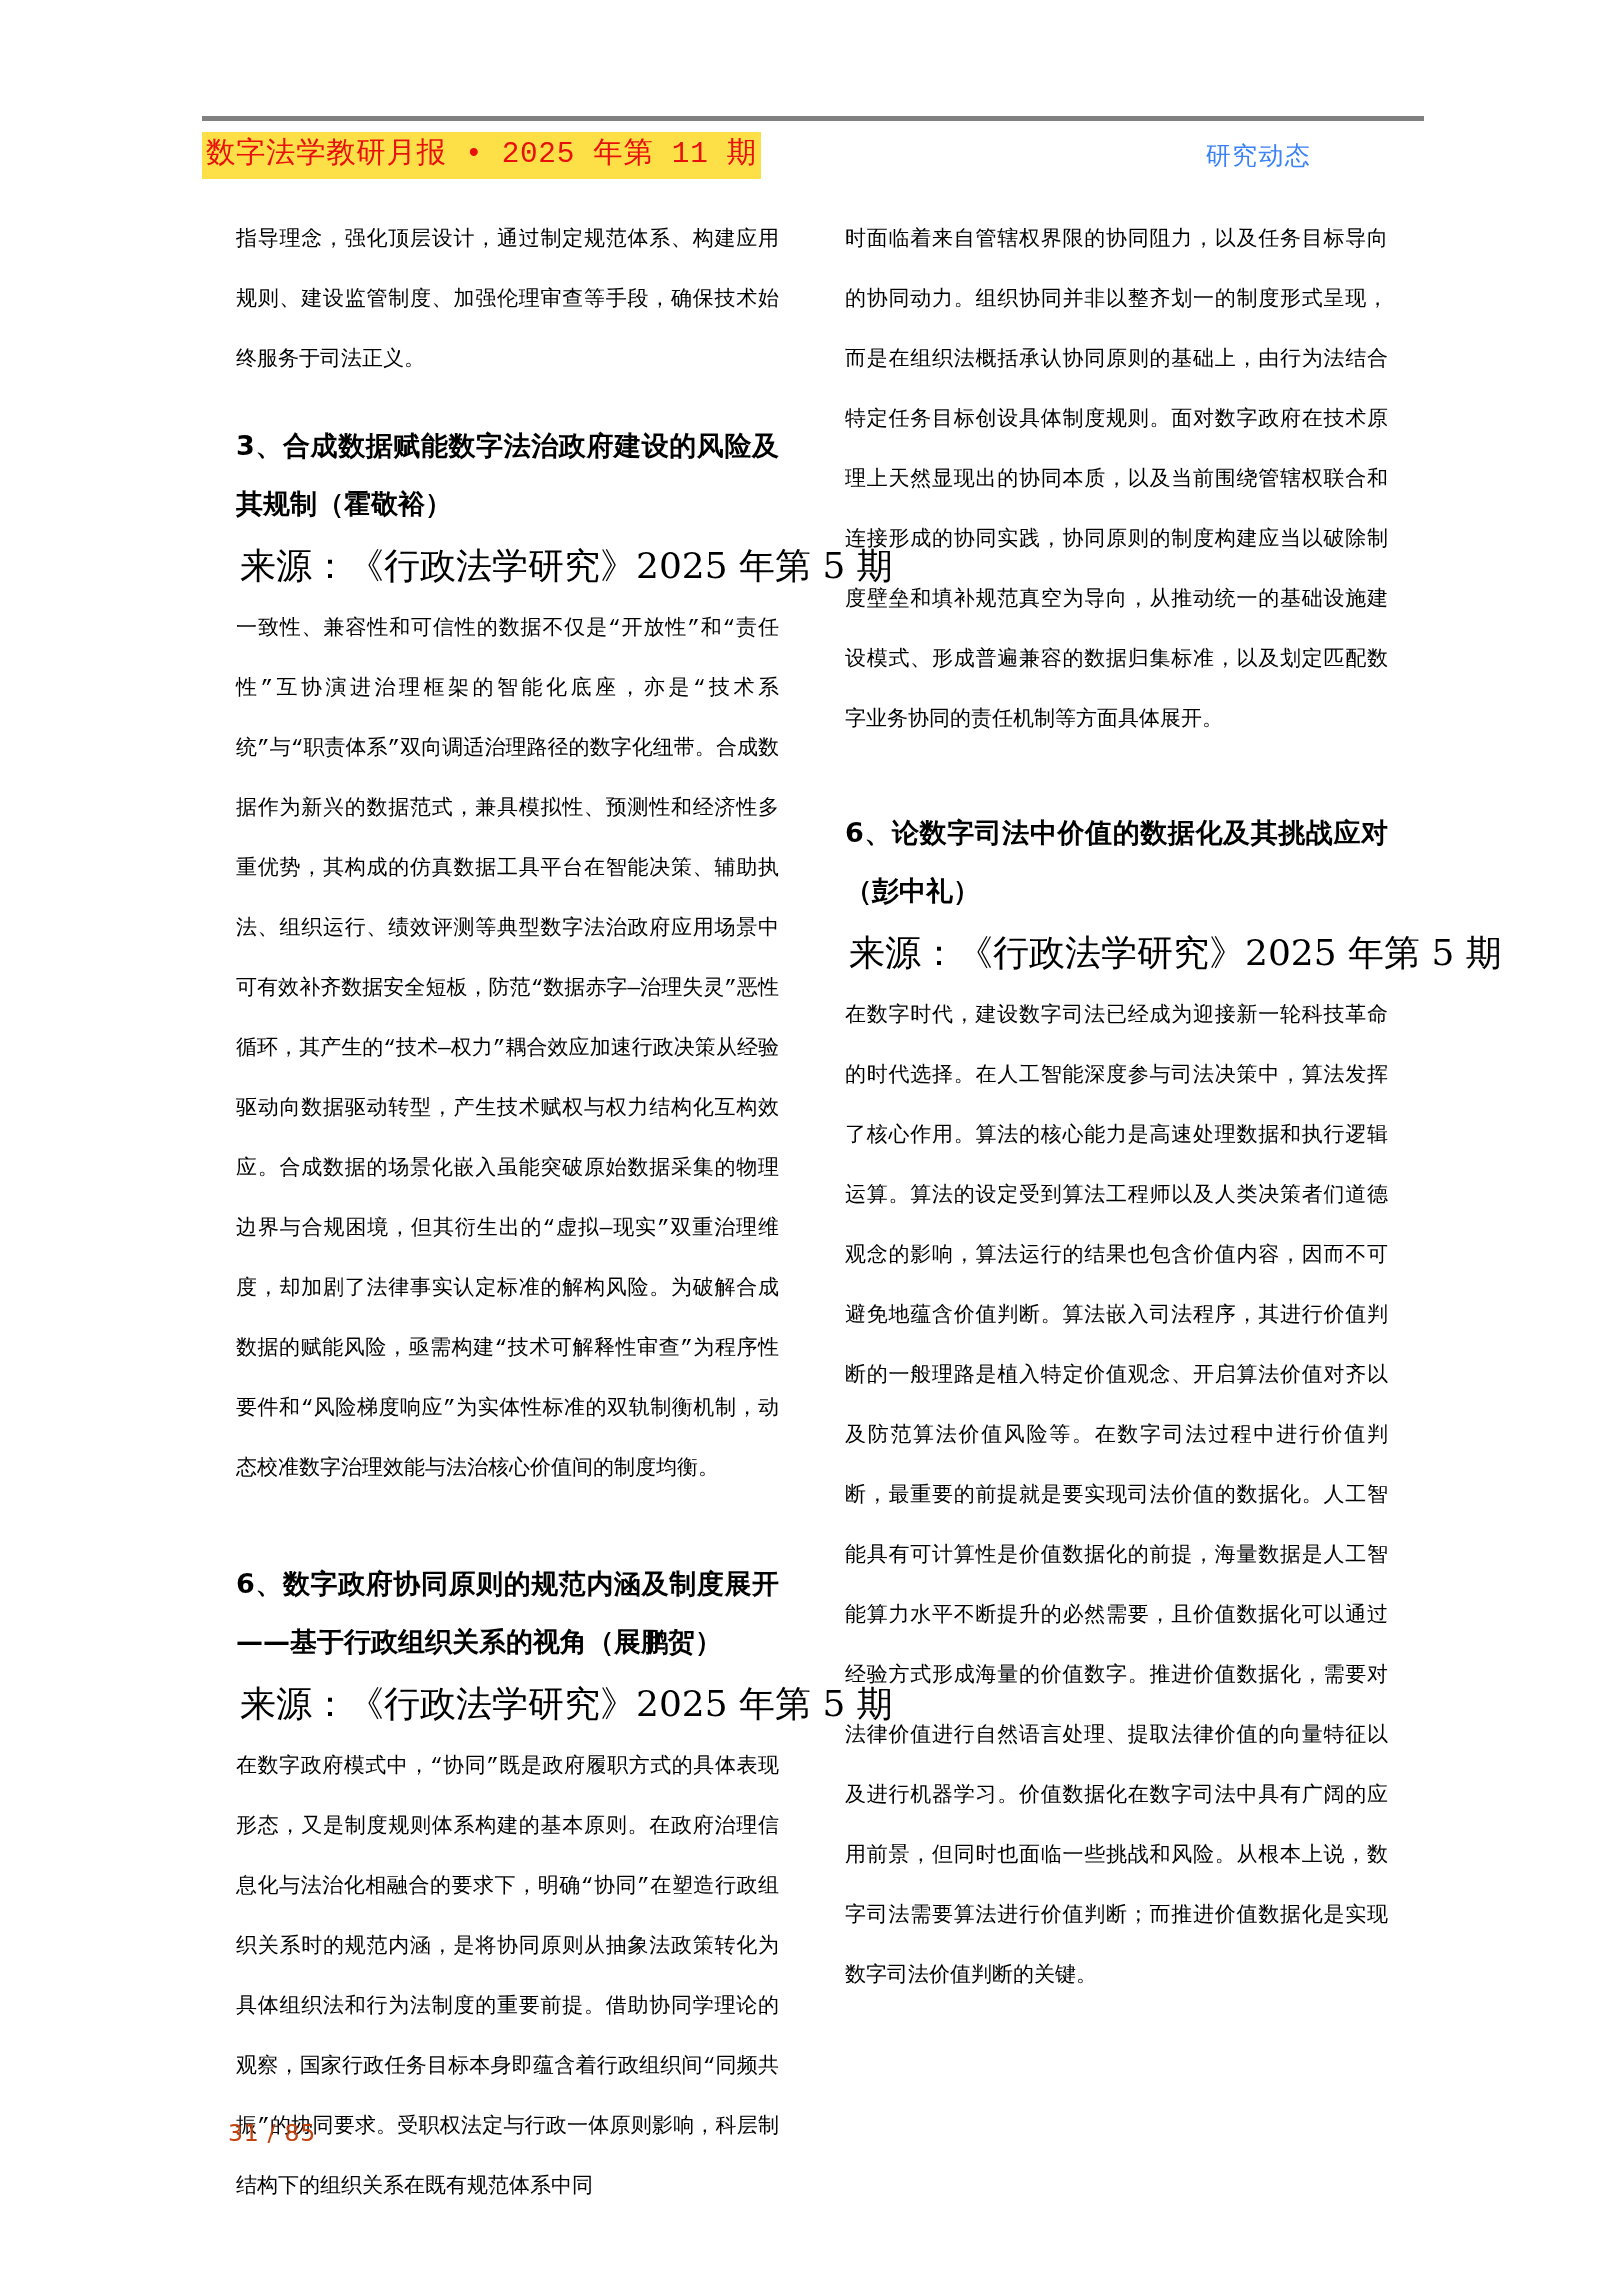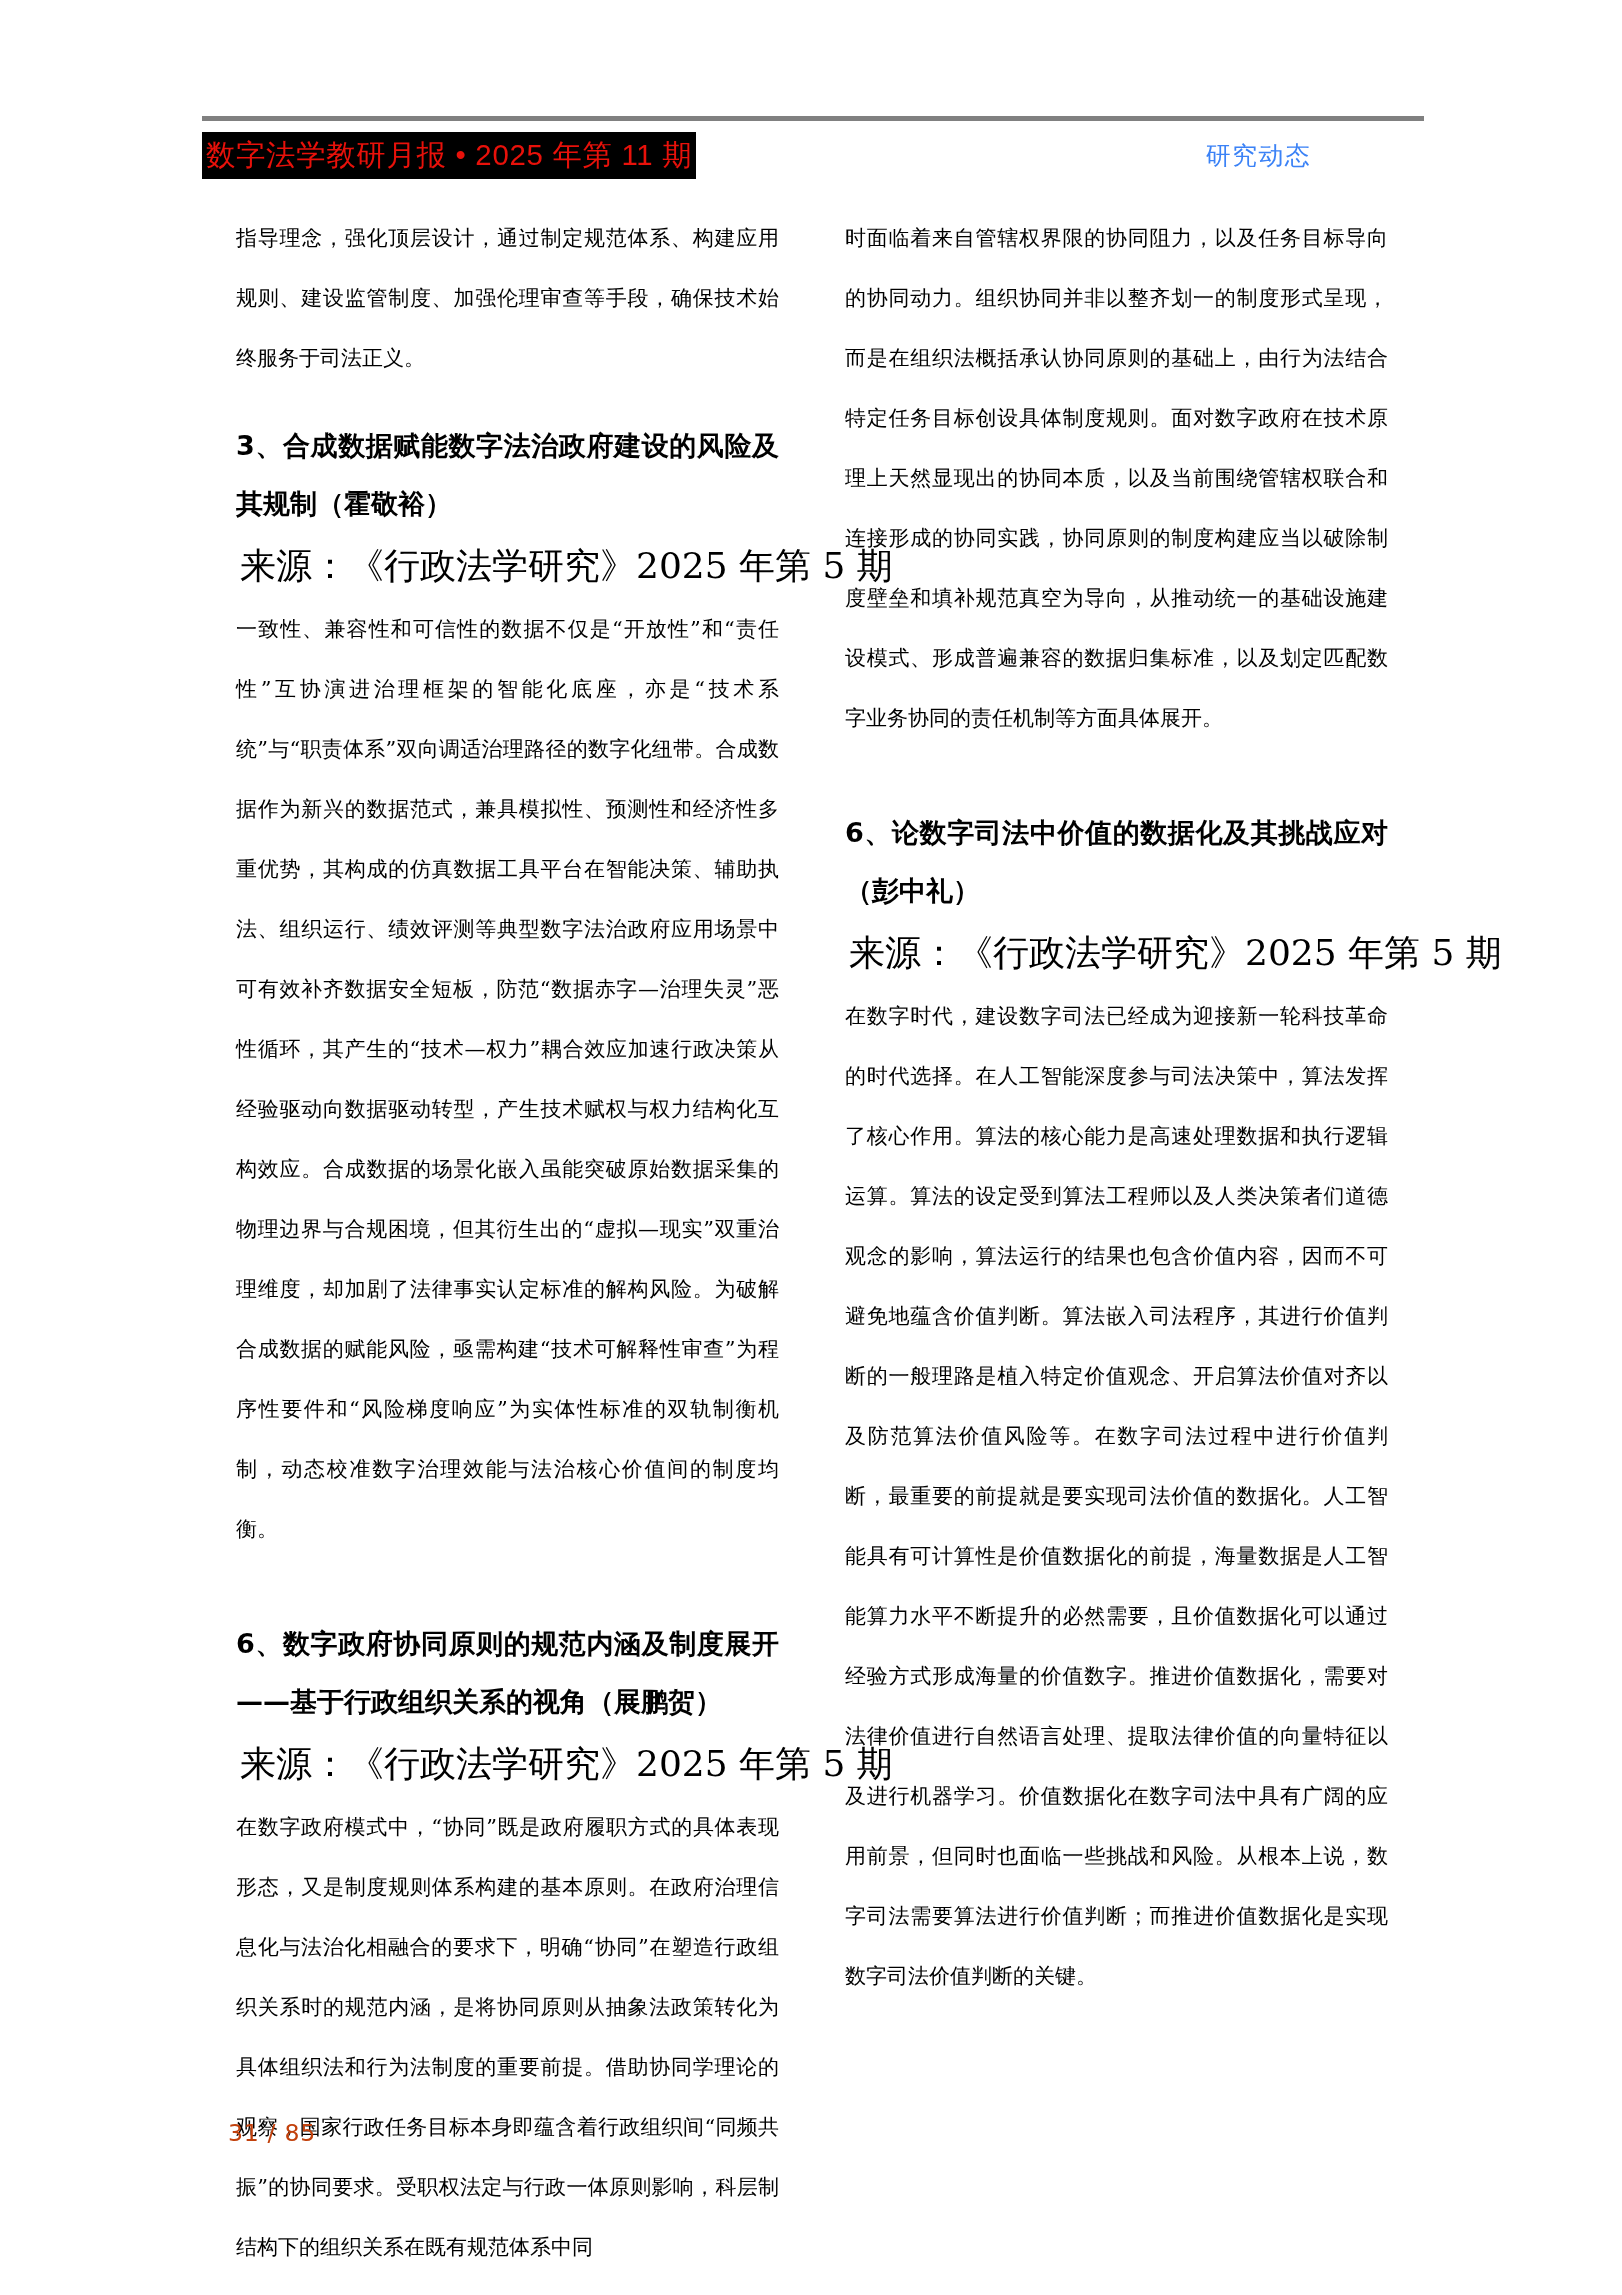--- a/index.html
+++ b/index.html
@@ -39,27 +39,27 @@
     left: 202px;
     top: 126px;
     width: 1222px;
     height: 59px;
     display: flex;
     align-items: center;
     justify-content: space-between;
   }
   .header-left {
     color: #e8110a;
-    background: #000000;
+    background: #fde047;
     font-size: 29.4px;
     line-height: 1.35;
     letter-spacing: 0.7px;
     padding: 2.6px 3.9px 3.9px 3.9px;
     white-space: nowrap;
-    font-family: Liberation Sans, sans-serif;
+    font-family: Liberation Mono, monospace;
   }
   .header-right {
     color: #3b82f6;
     font-size: 25px;
     letter-spacing: 1.3px;
     white-space: nowrap;
     padding-right: 113px;
     font-family: "DejaVu Serif", "Liberation Serif", serif;
   }
 
@@ -99,21 +99,21 @@
     word-break: break-all;
     font-family: "DejaVu Sans", "Liberation Sans", sans-serif;
   }
   .source {
     font-size: 36px;
     line-height: 58px;
     margin: 4px;
     white-space: nowrap;
     text-align: center;
   }
-  .body-after-source { margin-top: 0; }
+  .body-after-source { margin-top: 0; font-family: Liberation Mono, monospace; }
 
   .spacer-sm { height: 29px; }
   .spacer-md { height: 56px; }
 
   
   .footer {
     position: absolute;
     left: 228px;
     top: 2119px;
     font-size: 23.6px;

